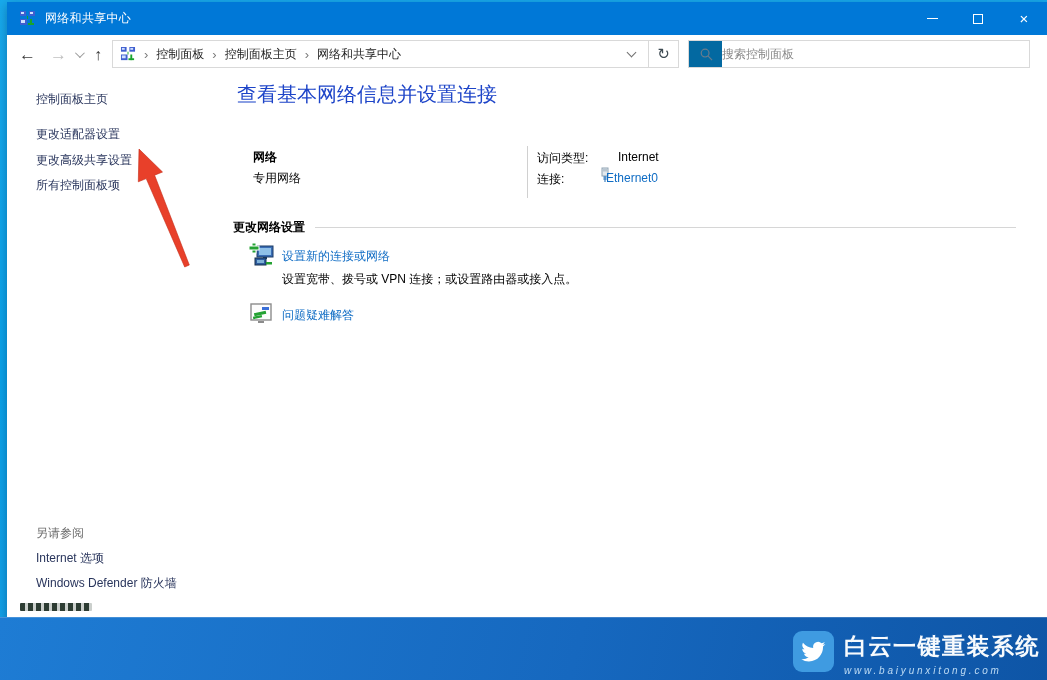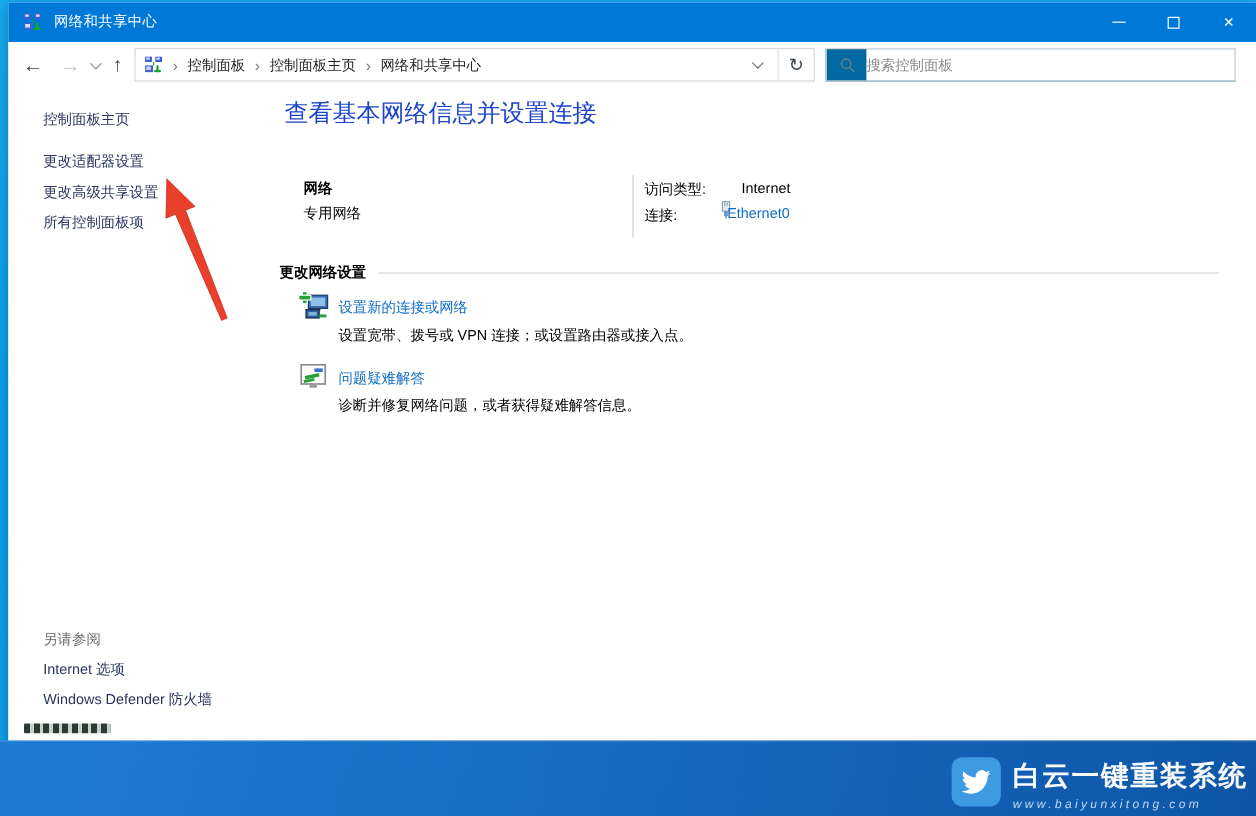--- a/index.html
+++ b/index.html
@@ -241,21 +241,20 @@
       <span class="task-desc1">设置宽带、拨号或 VPN 连接；或设置路由器或接入点。</span>
 
       <svg class="task-icon2" width="24" height="22" viewBox="0 0 24 22">
         <rect x="1" y="1" width="20" height="16" fill="#fdfdfd" stroke="#8c8c8c" stroke-width="1.4"></rect>
         <rect x="12" y="4" width="7" height="3" fill="#3a6fd8"></rect>
         <rect x="4" y="9" width="12" height="3" fill="#25a233" transform="rotate(-12 10 10)"></rect>
         <rect x="3" y="13" width="9" height="2.4" fill="#25a233" transform="rotate(-12 7 14)"></rect>
         <rect x="8" y="18" width="6" height="2" fill="#8c8c8c"></rect>
       </svg>
       <span class="task-link2">问题疑难解答</span>
-      <span class="task-desc2">诊断并修复网络问题，或者获得疑难解答信息。</span>
     </div>
   </div>
 </div>
 
 <div class="smudge"></div>
 
 <div class="footer-band">
   <div class="watermark">
     <div class="wm-logo">
       <svg width="25" height="22" viewBox="0 0 24 20">

